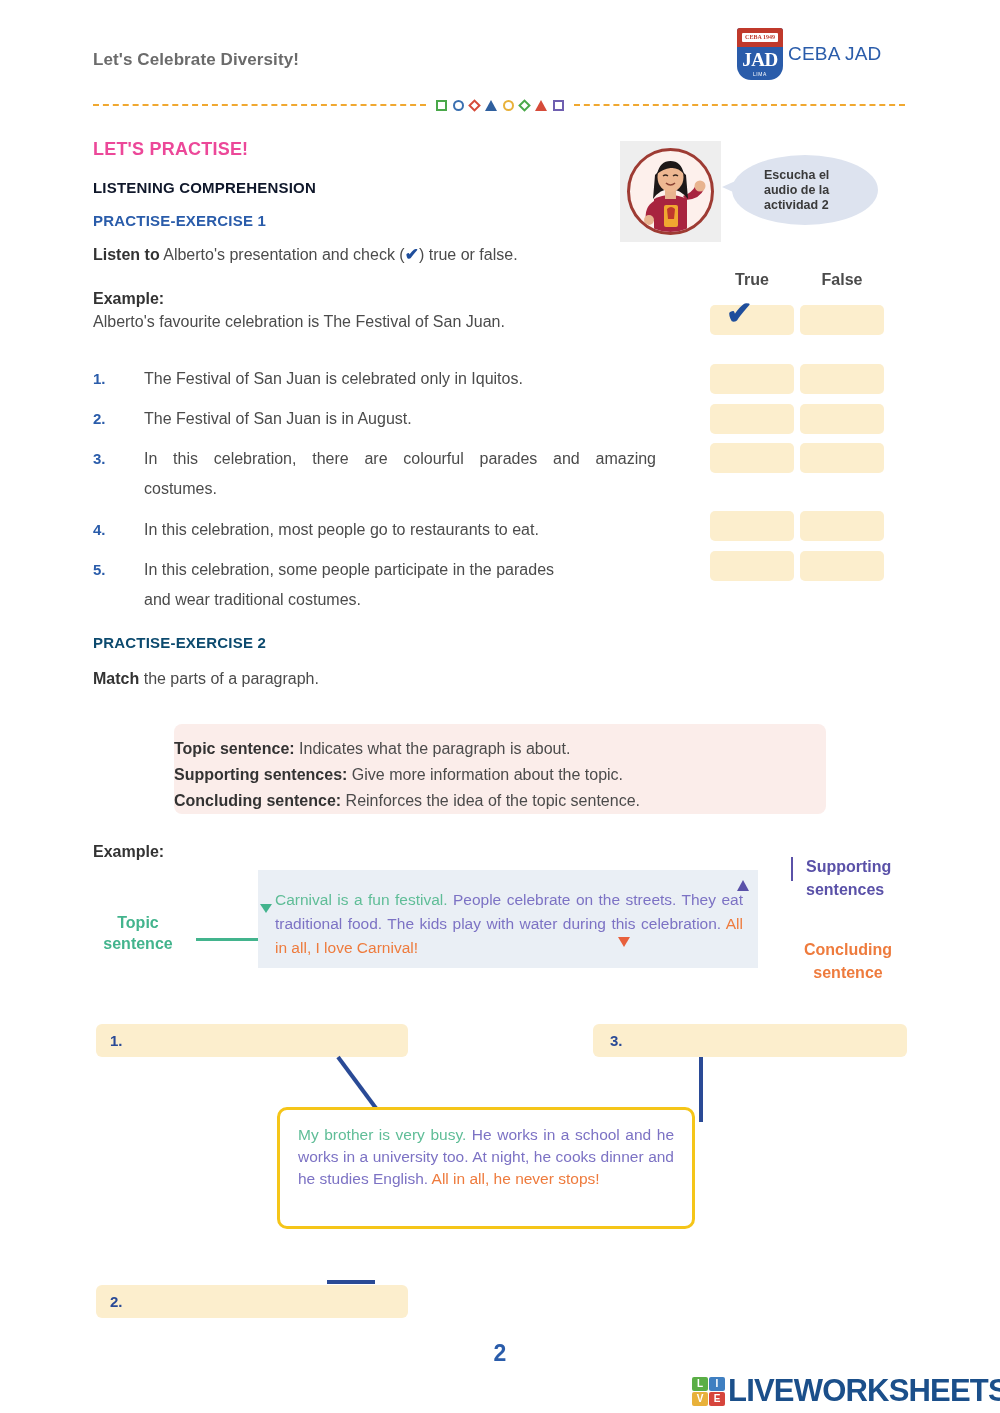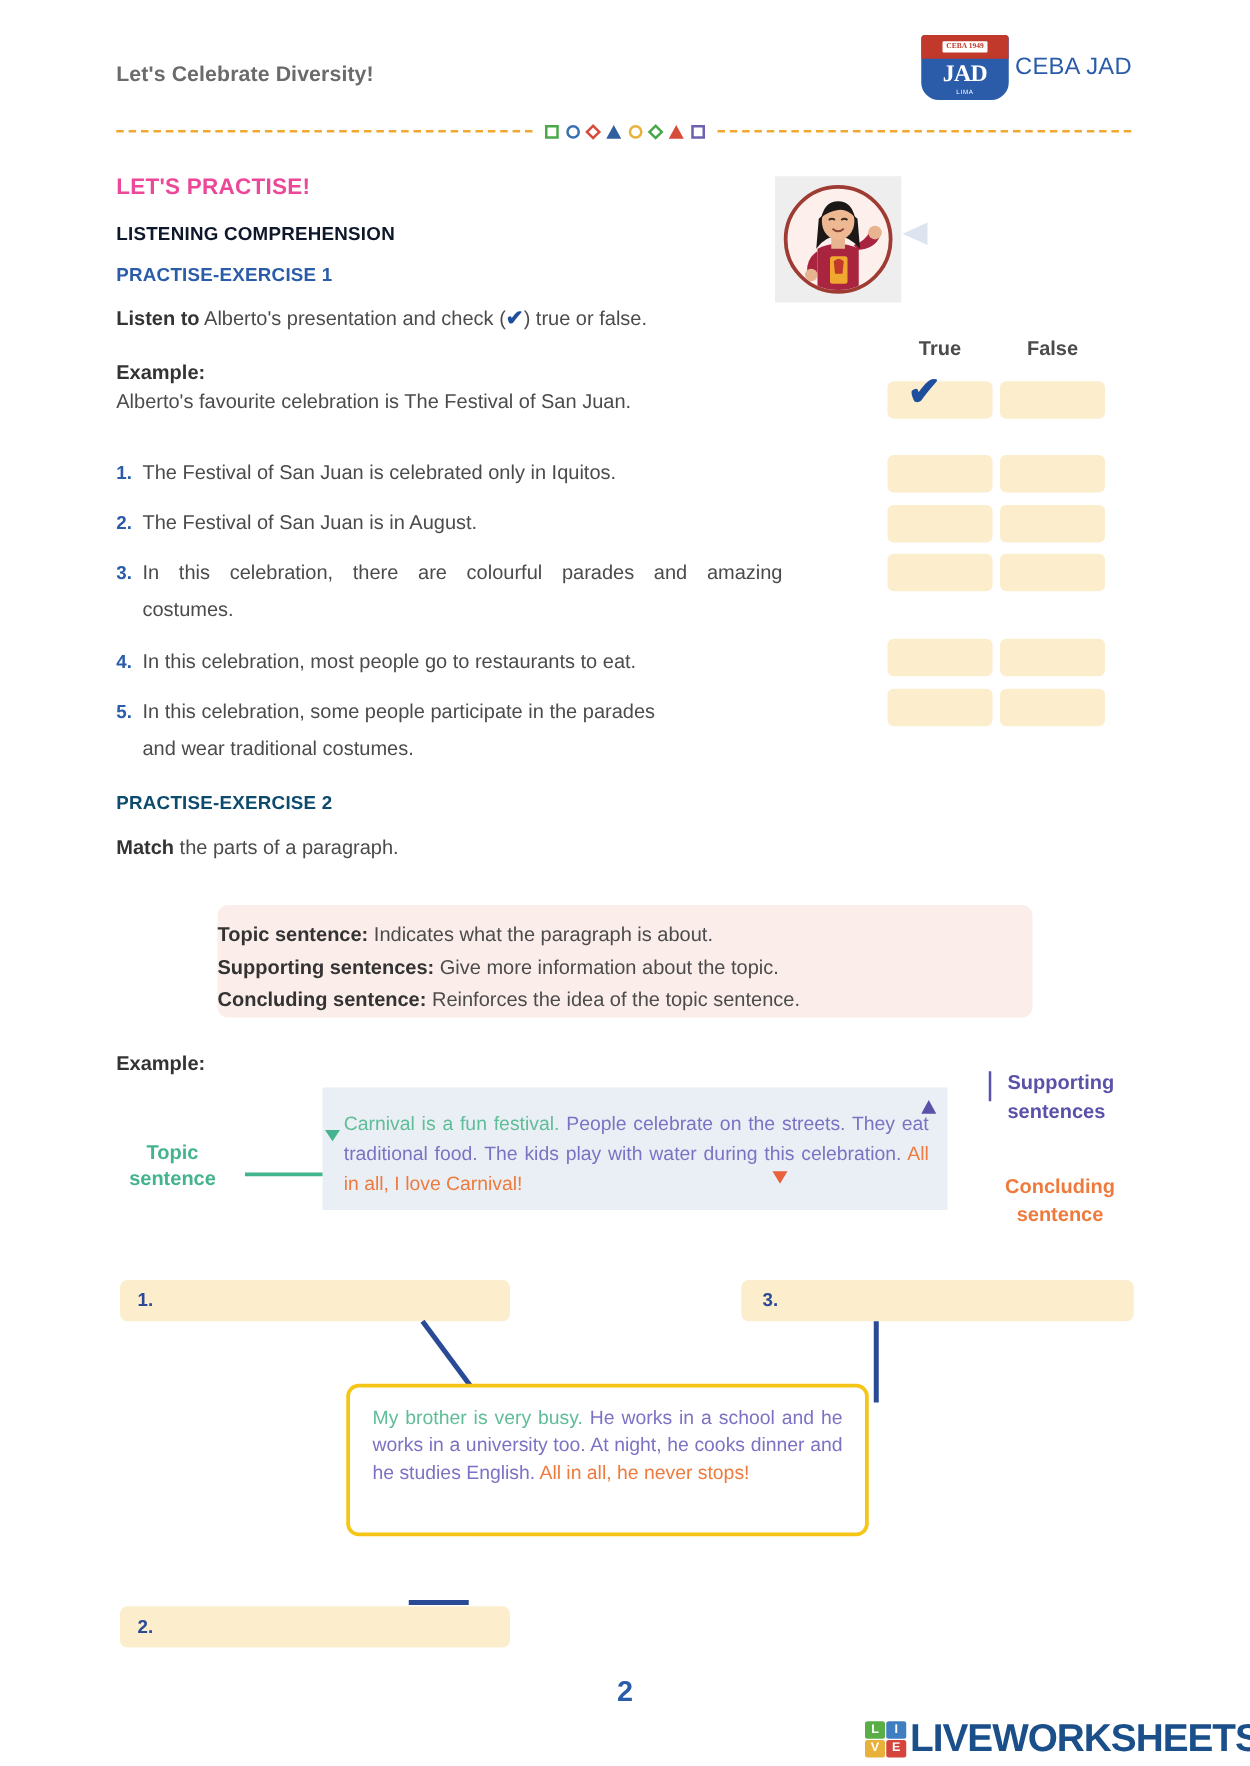--- a/index.html
+++ b/index.html
@@ -15,21 +15,21 @@
   .hdr-title {
     position: absolute; left: 93px; top: 50px;
     font-size: 17px; font-weight: bold; color: #6b6b6b;
     letter-spacing: .1px;
   }
   .logo-wrap {
     position: absolute; left: 737px; top: 28px;
     display: flex; align-items: center; gap: 5px;
   }
   .shield {
-    position: relative; width: 70px; height: 52px;
+    position: relative; width: 46px; height: 52px;
     background: #2a5caa;
     border-radius: 3px 3px 14px 14px;
     overflow: hidden;
     display: flex; flex-direction: column; align-items: center;
   }
   .shield-top {
     width: 100%; height: 19px; background: #c0392b;
     display: flex; align-items: center; justify-content: center;
   }
   .shield-top span {
@@ -136,21 +136,21 @@
     position: absolute; left: 726px; top: 297px;
     font-size: 32px; color: #1f4e9c; font-weight: bold;
     line-height: 32px;
   }
 
   
   .q-num {
     position: absolute; font-size: 15px; font-weight: bold; color: #2a5caa;
   }
   .q-txt {
-    position: absolute; font-size: 16px; color: #4b4b4b; line-height: 30px;
+    position: absolute; font-size: 16px; color: #4b4b4b; line-height: 30px; margin-left: 30px;
   }
   .q-just { text-align: justify; text-align-last: justify; width: 512px; }
 
   
   .def-box {
     position: absolute; left: 174px; top: 724px;
     width: 652px; height: 90px;
     background: #fbedea; border-radius: 8px;
     padding: 12px 0 0 0;
   }
@@ -330,20 +330,27 @@
 
         <path d="M37 33 Q40 20 50.5 20 Q61 20 64 33 Q58 26 50.5 27 Q43 28 37 33 Z" fill="#1d1818"></path>
 
         <path d="M43 35 q2.5 -2 5 0" stroke="#3a2a22" stroke-width="1.4" fill="none"></path>
         <path d="M53 35 q2.5 -2 5 0" stroke="#3a2a22" stroke-width="1.4" fill="none"></path>
         <path d="M46 42 q4.5 4 9 0" stroke="#8a4334" stroke-width="1.6" fill="none"></path>
       </g>
     </svg>
   </div>
   <div class="bubble-tail"></div>
+  <div class="bubble">
+    <div class="bubble-txt">
+      <div>Escucha el</div>
+      <div>audio de la</div>
+      <div>actividad 2</div>
+    </div>
+  </div>
 
   <div class="tf-head tf-true">True</div>
   <div class="tf-head tf-false">False</div>
 
   <div class="tf-box" style="left:710px; top:305px;"></div>
   <div class="tf-box" style="left:800px; top:305px;"></div>
   <div class="tf-check">✔</div>
 
   <div class="tf-box" style="left:710px; top:364px;"></div>
   <div class="tf-box" style="left:800px; top:364px;"></div>

